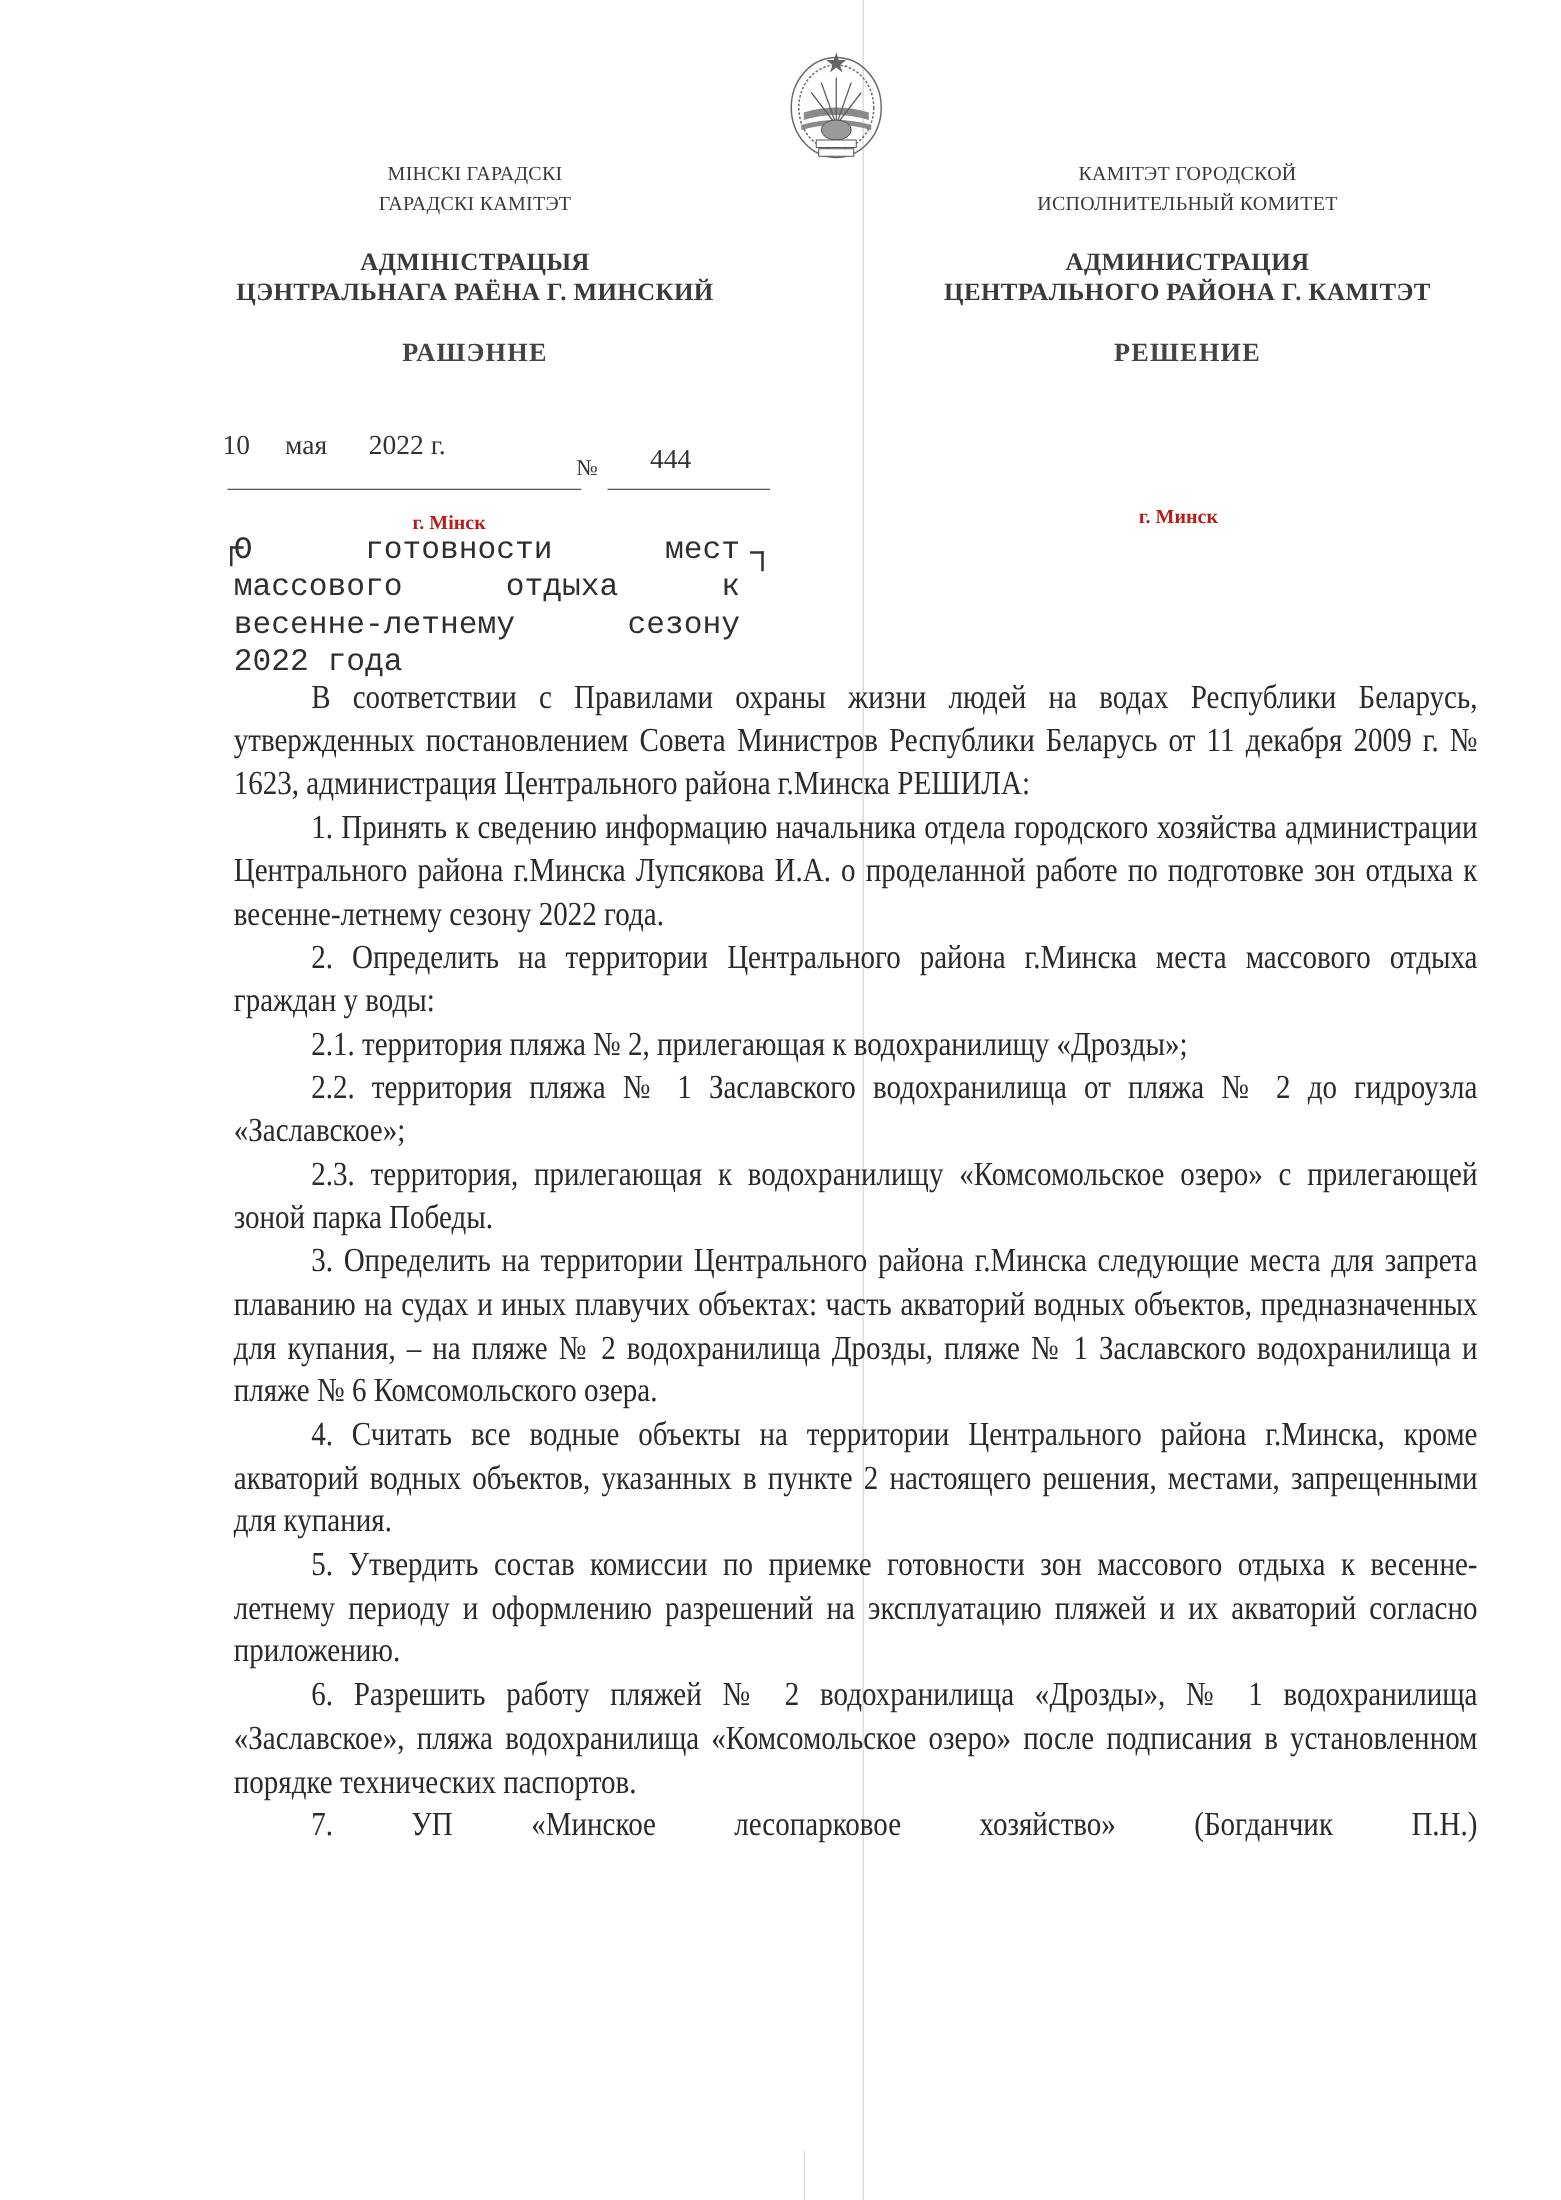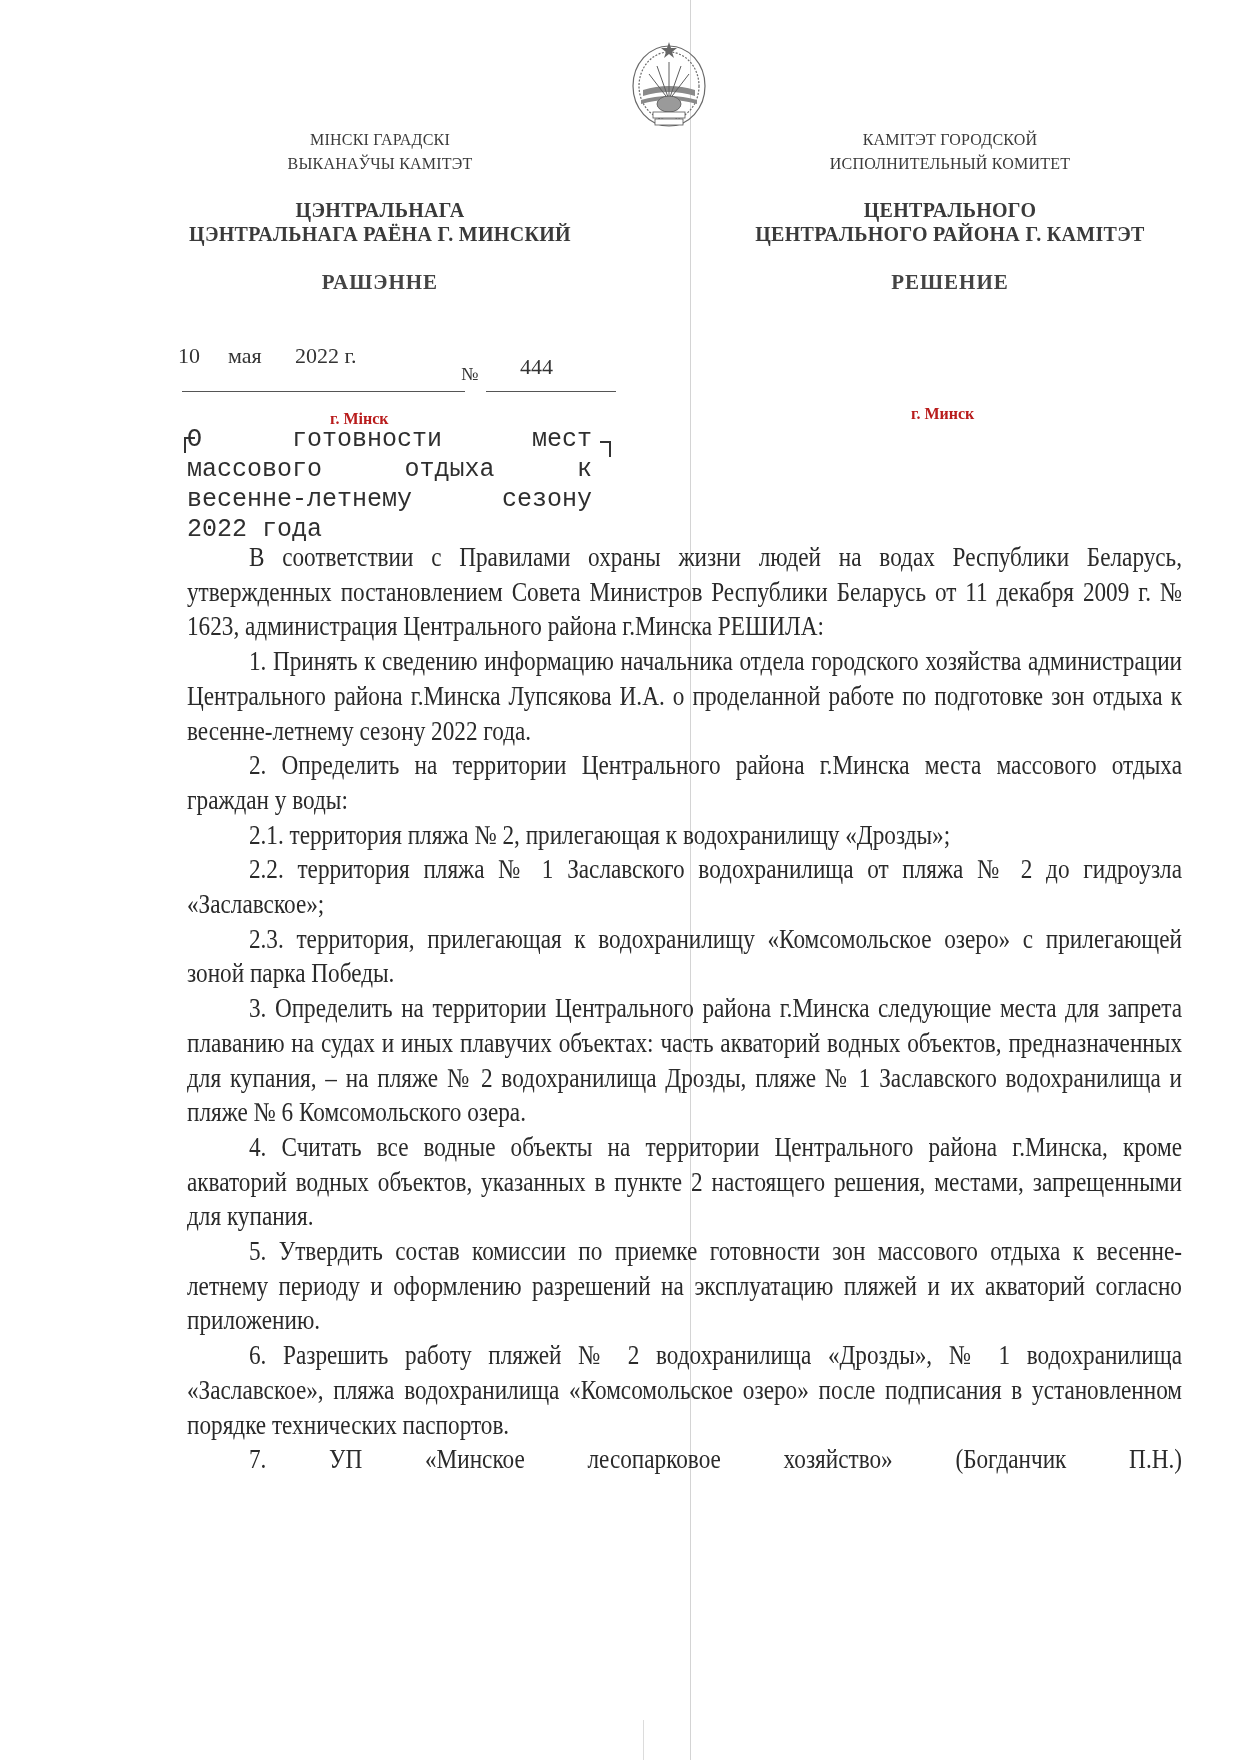--- a/index.html
+++ b/index.html
@@ -177,36 +177,36 @@
     <line x1="42" y1="62" x2="62" y2="36"></line>
   </g>
   <ellipse cx="42" cy="66" rx="12" ry="8" fill="#9a9a9a" stroke="#555" stroke-width="0.8"></ellipse>
   <rect x="26" y="74" width="32" height="6" fill="#fff" stroke="#555" stroke-width="0.8"></rect>
   <rect x="28" y="81" width="28" height="6" fill="#fff" stroke="#555" stroke-width="0.8"></rect>
 </svg>
 
 <div class="hdr" id="hdr-left">
   <div class="org">
     <div>МІНСКІ ГАРАДСКІ</div>
-    <div>ВЫКАНАЎЧЫ КАМІТЭТ</div>
+    <div>ГАРАДСКІ КАМІТЭТ</div>
   </div>
   <div class="adm">
-    <div>ЦЭНТРАЛЬНАГА</div>
+    <div>АДМІНІСТРАЦЫЯ</div>
     <div>ЦЭНТРАЛЬНАГА РАЁНА Г. МИНСКИЙ</div>
   </div>
   <div class="title">РАШЭННЕ</div>
 </div>
 
 <div class="hdr" id="hdr-right">
   <div class="org">
     <div>КАМІТЭТ ГОРОДСКОЙ</div>
     <div>ИСПОЛНИТЕЛЬНЫЙ КОМИТЕТ</div>
   </div>
   <div class="adm">
-    <div>ЦЕНТРАЛЬНОГО</div>
+    <div>АДМИНИСТРАЦИЯ</div>
     <div>ЦЕНТРАЛЬНОГО РАЙОНА Г. КАМІТЭТ</div>
   </div>
   <div class="title">РЕШЕНИЕ</div>
 </div>
 
 <div class="date-row">
   <span id="date-day">10</span>
   <span id="date-month">мая</span>
   <span id="date-year">2022 г.</span>
   <span id="number-sign">№</span>

